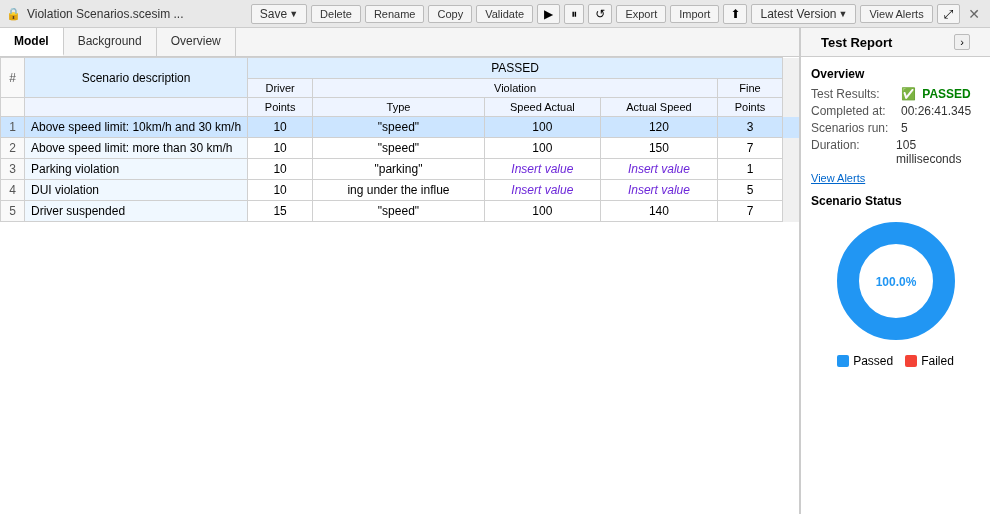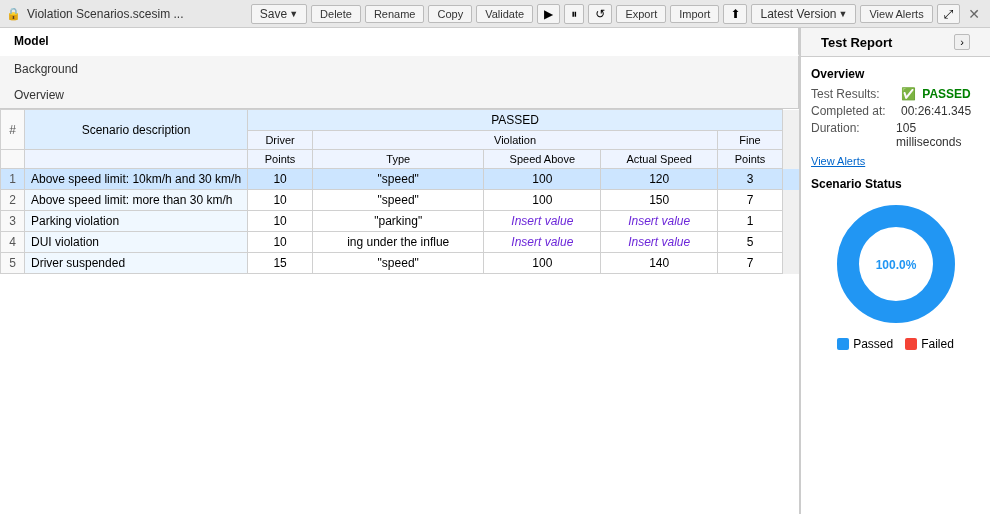--- a/index.html
+++ b/index.html
@@ -21,21 +21,21 @@
     .icon-btn { padding: 2px 6px; background: #f5f5f5; border: 1px solid #bbb; border-radius: 2px; cursor: pointer; font-size: 12px; }
     .close-btn { background: #e8e8e8; border: none; cursor: pointer; font-size: 14px; color: #666; padding: 0 4px; }
 
     
     .main-layout { display: flex; height: calc(514px - 28px); }
 
     
     .left-panel { flex: 1; display: flex; flex-direction: column; border-right: 1px solid #ccc; overflow: hidden; }
 
     
-    .tabs { display: flex; border-bottom: 1px solid #ccc; background: #f5f5f5; flex-direction: column; }
+    .tabs { display: flex; border-bottom: 1px solid #ccc; background: #f5f5f5; }
     .tab {
       padding: 6px 14px; cursor: pointer; font-size: 12px; border-right: 1px solid #ccc;
       color: #333;
     }
     .tab.active { background: #fff; border-bottom: 2px solid #fff; color: #000; font-weight: bold; }
 
     
     .table-area { flex: 1; overflow: auto; background: #fff; }
     table { border-collapse: collapse; width: 100%; min-width: 750px; }
     th, td { border: 1px solid #d0d0d0; text-align: center; padding: 3px 6px; white-space: nowrap; }
@@ -124,21 +124,21 @@
             <th class="col-header">Driver</th>
             <th class="col-header" colspan="3">Violation</th>
             <th class="col-header">Fine</th>
             <th class="given-header" style="width:16px;background:#f0f0f0;border:none;"></th>
           </tr>
           <tr>
             <th class="col-header row-num"></th>
             <th class="col-header" style="background:#eef4ff;"></th>
             <th class="col-header">Points</th>
             <th class="col-header">Type</th>
-            <th class="col-header">Speed Above</th>
+            <th class="col-header">Speed Actual</th>
             <th class="col-header">Actual Speed</th>
             <th class="col-header">Points</th>
             <th style="width:16px;background:#f0f0f0;border:none;"></th>
           </tr>
         </thead>
         <tbody id="table-body">
         <tr class="selected-row">
               <td class="row-num">1</td>
               <td class="scenario-col">Above speed limit: 10km/h and 30 km/h</td>
               <td>10</td>
@@ -207,20 +207,24 @@
           <span class="passed-dot">✅</span>
           <span class="passed-badge">PASSED</span>
         </span>
       </div>
 
       <div class="overview-row">
         <span class="overview-label">Completed at:</span>
         <span class="overview-value">00:26:41.345</span>
       </div>
 
+      <div class="overview-row">
+        <span class="overview-label">Scenarios run:</span>
+        <span class="overview-value">5</span>
+      </div>
 
       <div class="overview-row">
         <span class="overview-label">Duration:</span>
         <span class="overview-value">105 milliseconds</span>
       </div>
 
       <div class="view-alerts">View Alerts</div>
 
       <div class="scenario-status-title">Scenario Status</div>
 

